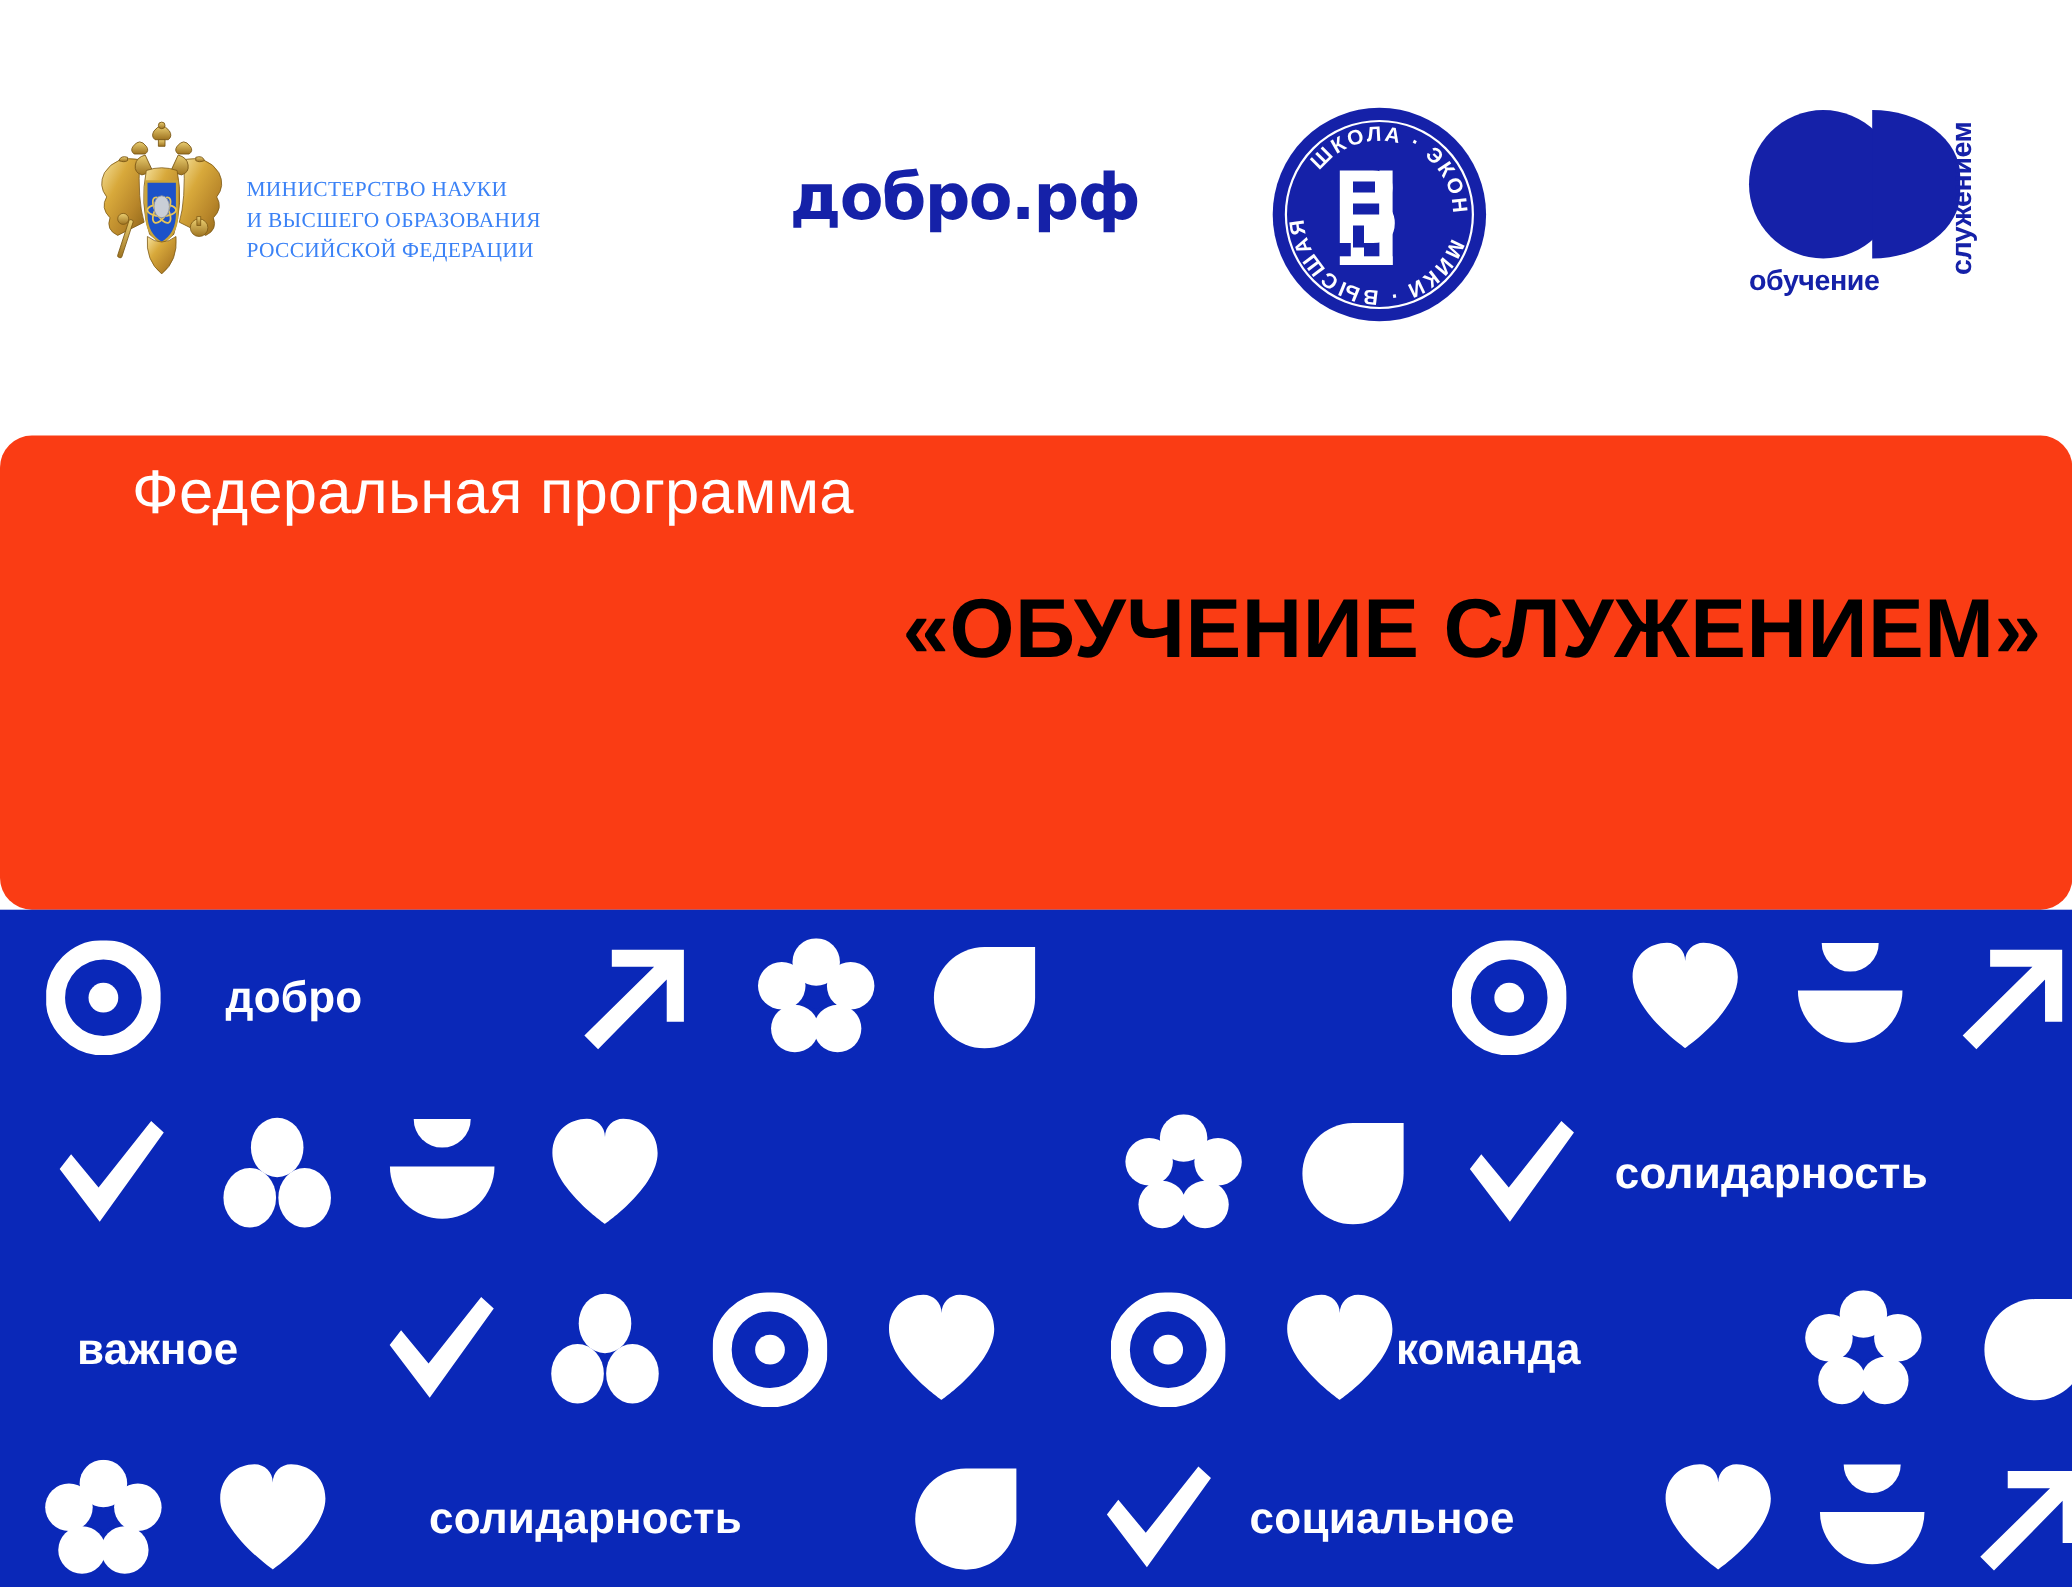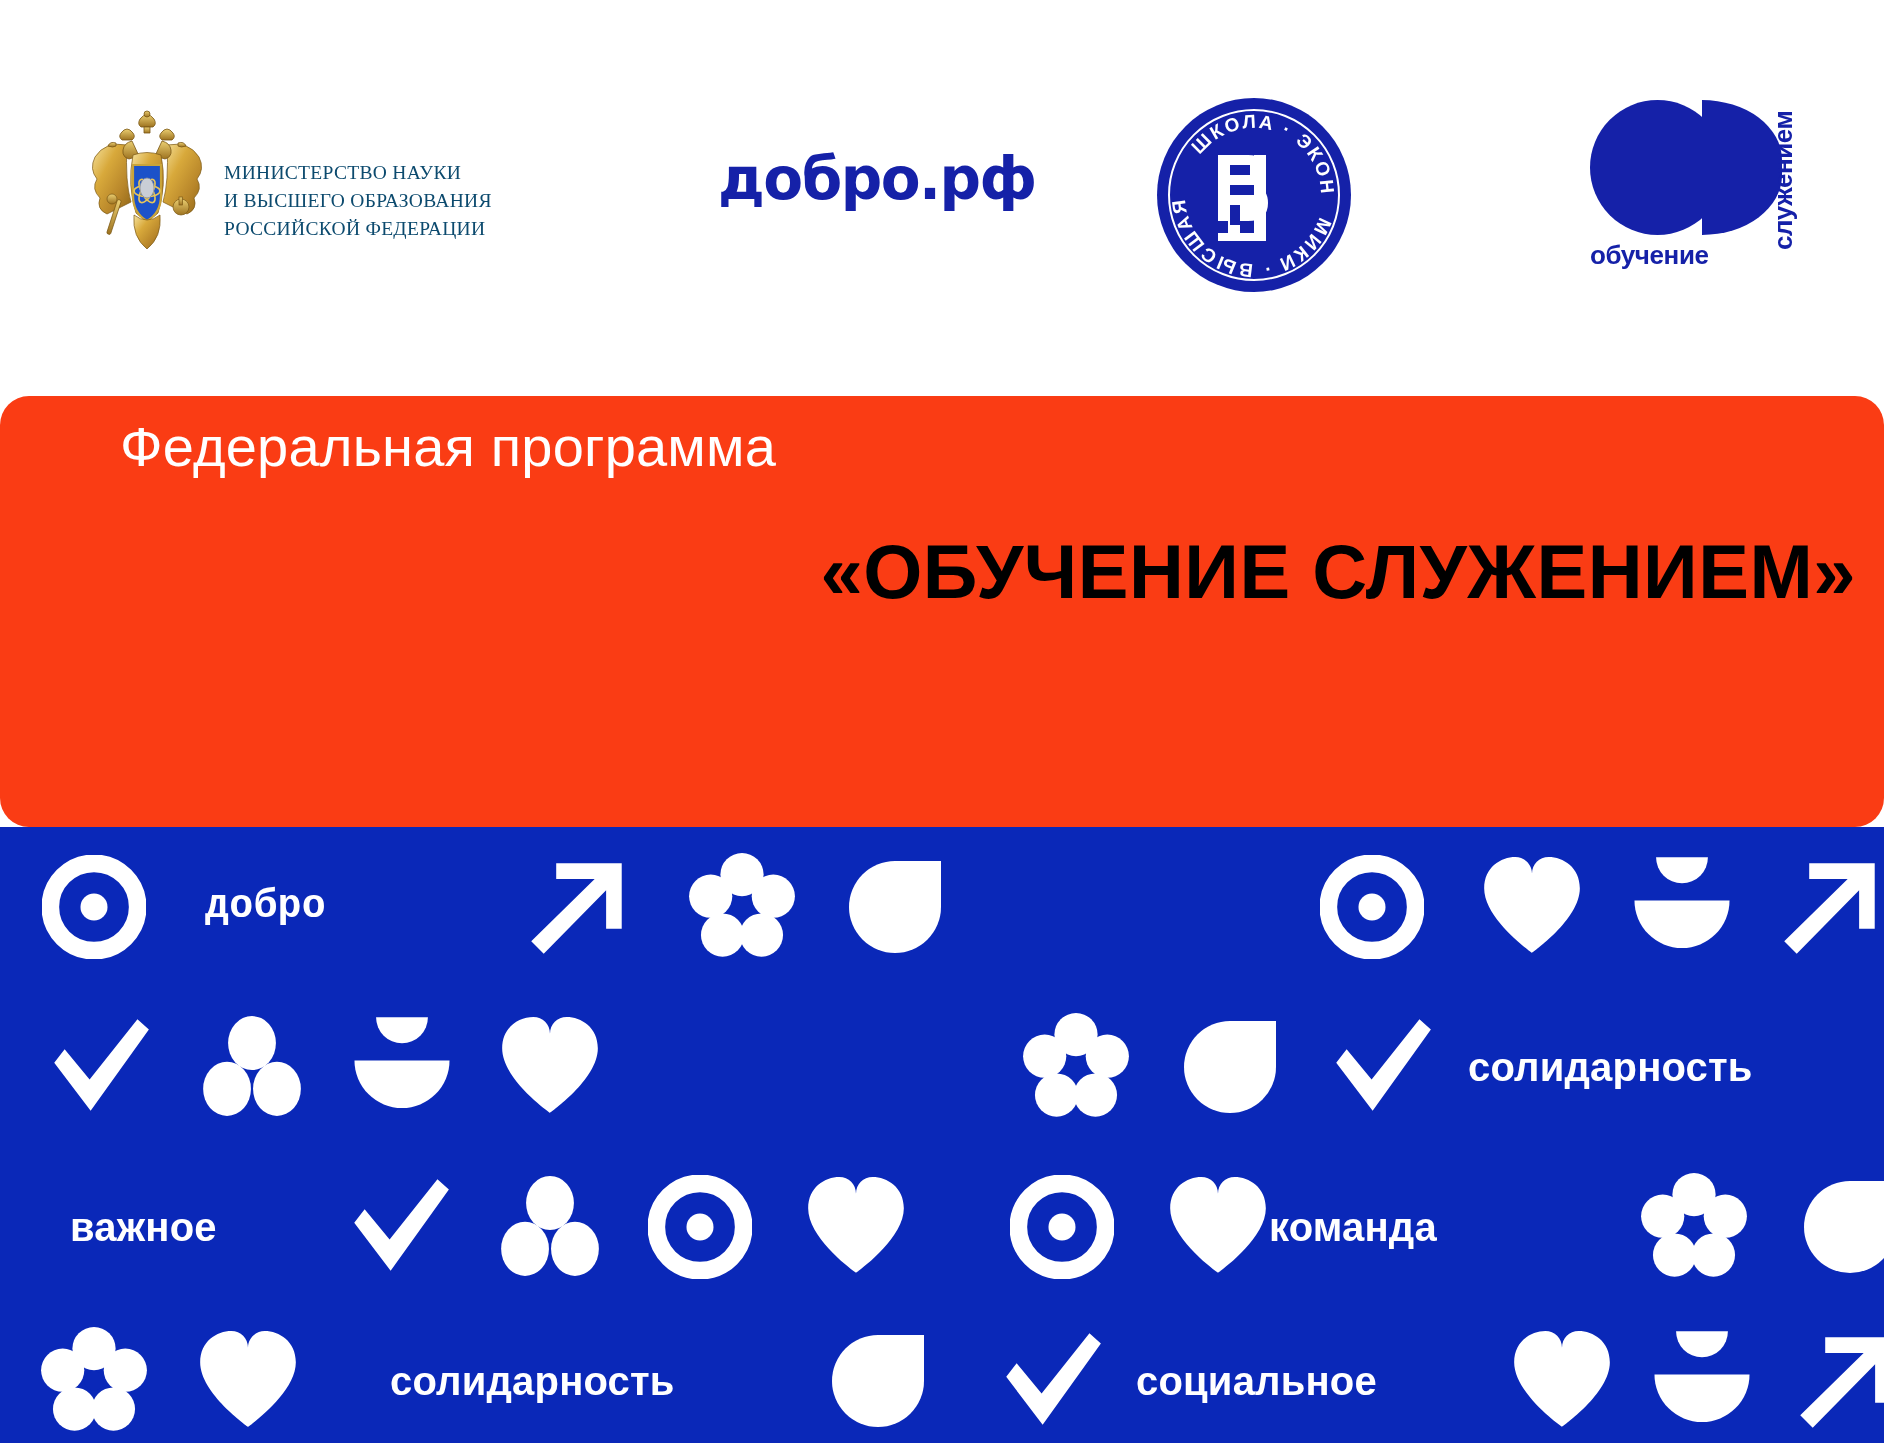--- a/index.html
+++ b/index.html
@@ -36,21 +36,21 @@
   
   .logo-ministry { left: 88px; top: 103px; gap: 18px; }
 
   .emblem { position: relative; width: 118px; height: 160px; }
 
   .emblem-text {
     font-family: "Liberation Serif", "DejaVu Serif", serif;
     font-size: 19.5px;
     line-height: 1.42;
     letter-spacing: 0.3px;
-    color: #0c4a6e;
+    color: #3b82f6;
     white-space: nowrap;
     padding-top: 4px;
     margin-top: 32px;
   }
   .emblem-text div { display: block; }
 
   
   .logo-dobro { left: 718px; top: 150px; }
   .dobro-word {
     font-family: "DejaVu Sans", sans-serif;
@@ -162,21 +162,21 @@
   }
 
   .pattern-row {
     position: absolute;
     left: 0;
     width: 1884px;
     height: 160px;
     display: flex;
     align-items: center;
   }
-  .row-1 { top: 0px; font-family: Liberation Mono, monospace; }
+  .row-1 { top: 0px; }
   .row-2 { top: 160px; }
   .row-3 { top: 320px; }
   .row-4 { top: 474px; }
 
   .cell {
     position: absolute;
     display: flex;
     align-items: center;
     justify-content: center;
     height: 100px;

